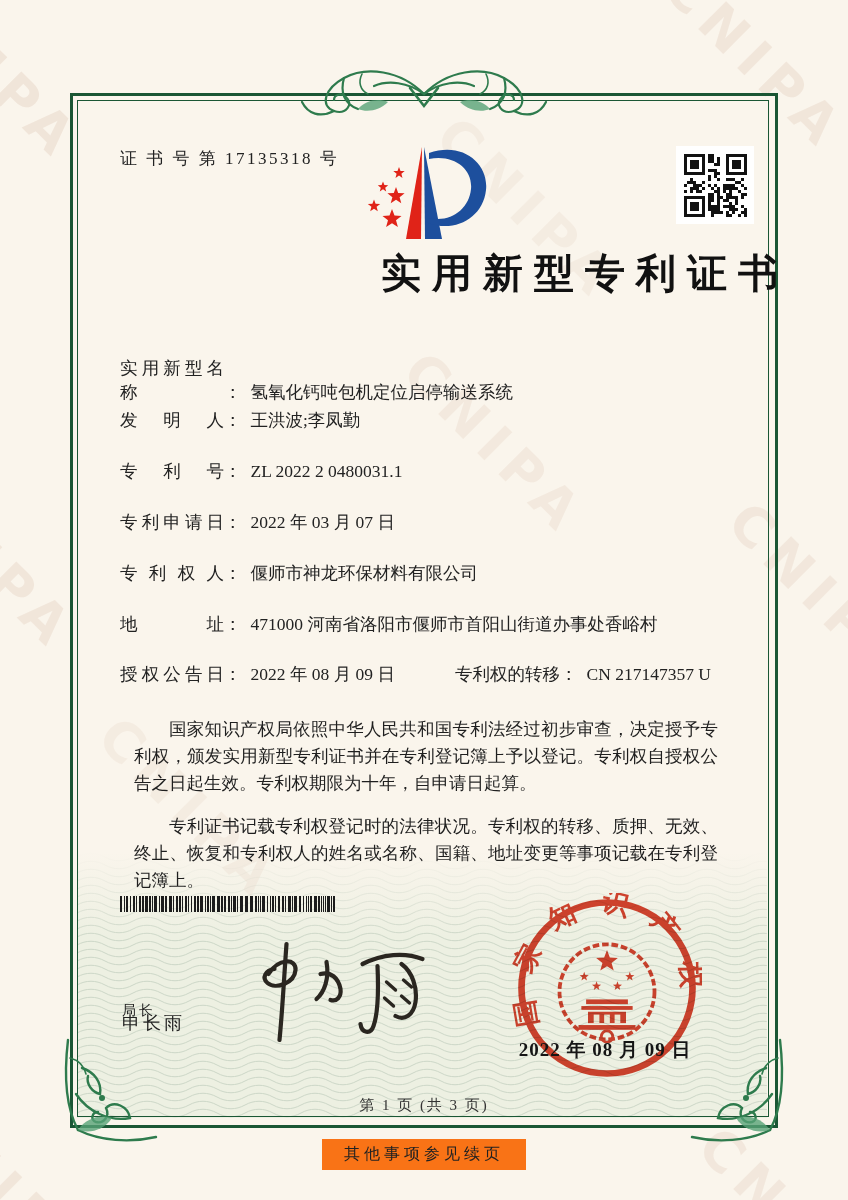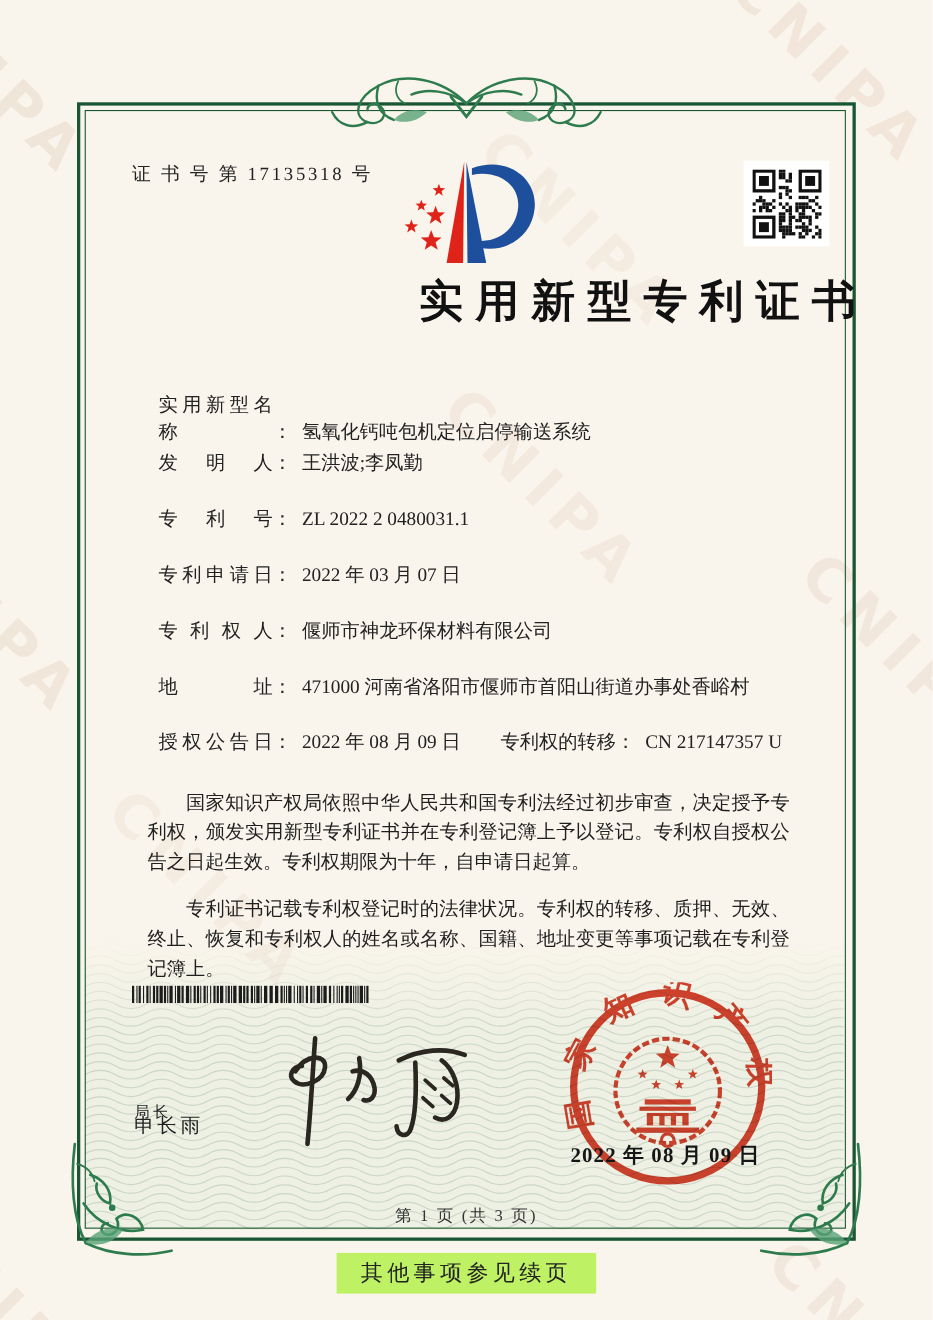--- a/index.html
+++ b/index.html
@@ -25,35 +25,35 @@
   .frame{pointer-events:none; z-index:4;}
   #frame-outer{left:70px; top:93px; width:702px; height:1029px; border:3px solid var(--border_green,#1a5634);}
   #frame-inner{left:77px; top:100px; width:690px; height:1015px; border:1.5px solid var(--border_green,#1a5634);}
   .ornament{z-index:5; pointer-events:none;}
   
   .content{z-index:6;}
   #cert-no{left:120px; top:147px; font-size:17px; letter-spacing:2.5px;}
   #title{left:70px; top:246px; width:708px; text-align:right;
     font-size:40px; font-weight:bold; letter-spacing:11px; padding-left:11px; color:#111;}
   .row{position:absolute; left:120px; width:616px; font-size:17.5px; z-index:6;}
-  .flabel{display:inline-block; width:104px; text-align:justify; text-align-last:justify; vertical-align:bottom;margin-left:24px;}
+  .flabel{display:inline-block; width:104px; text-align:justify; text-align-last:justify; vertical-align:bottom;}
   .colon{margin-right:9px;}
   .pair2{position:absolute; left:335px; top:0;}
   #paras{left:118px; top:700px; width:616px; font-size:17.5px; line-height:27px; text-align:justify; color:#1f1f1f;}
   #paras p{margin:16px; text-indent:2em;}
   #barcode{left:120px; top:896px; z-index:6;}
   #director-label{left:122px; top:1002px; font-size:14px; letter-spacing:3px;}
   #director-name{left:122px; top:1011px; font-size:18px; letter-spacing:3px;}
   #signature{left:232px; top:936px; z-index:6;}
   #seal{left:512px; top:893px; z-index:6; mix-blend-mode:multiply; opacity:.95;}
   #seal-date{left:505px; top:1037px; width:200px; text-align:center;
     font-size:19px; letter-spacing:1px; color:#151515; z-index:7; font-weight:600;}
   #page-num{left:70px; top:1096px; width:708px; text-align:center; font-size:15px; color:#333; letter-spacing:2px;}
   #footer-note{left:50%; transform:translateX(-50%); top:1139px;
-    background:#bef264; padding:5px 22px; font-size:20px; letter-spacing:4px; z-index:6;font-family:Liberation Serif, serif;}
+    background:#f97316; padding:5px 22px; font-size:16px; letter-spacing:4px; z-index:6;font-family:Liberation Serif, serif;}
   #qr-box{left:676px; top:146px; width:78px; height:78px; background:#fff; z-index:6;
     display:flex; align-items:center; justify-content:center;}
   #logo{left:358px; top:143px; z-index:6;}
 </style>
 </head>
 <body>
 
 <div id="page">
 
   <span class="wm" style="left:-70px;top:-35px;opacity:.55">CNIPA</span>

